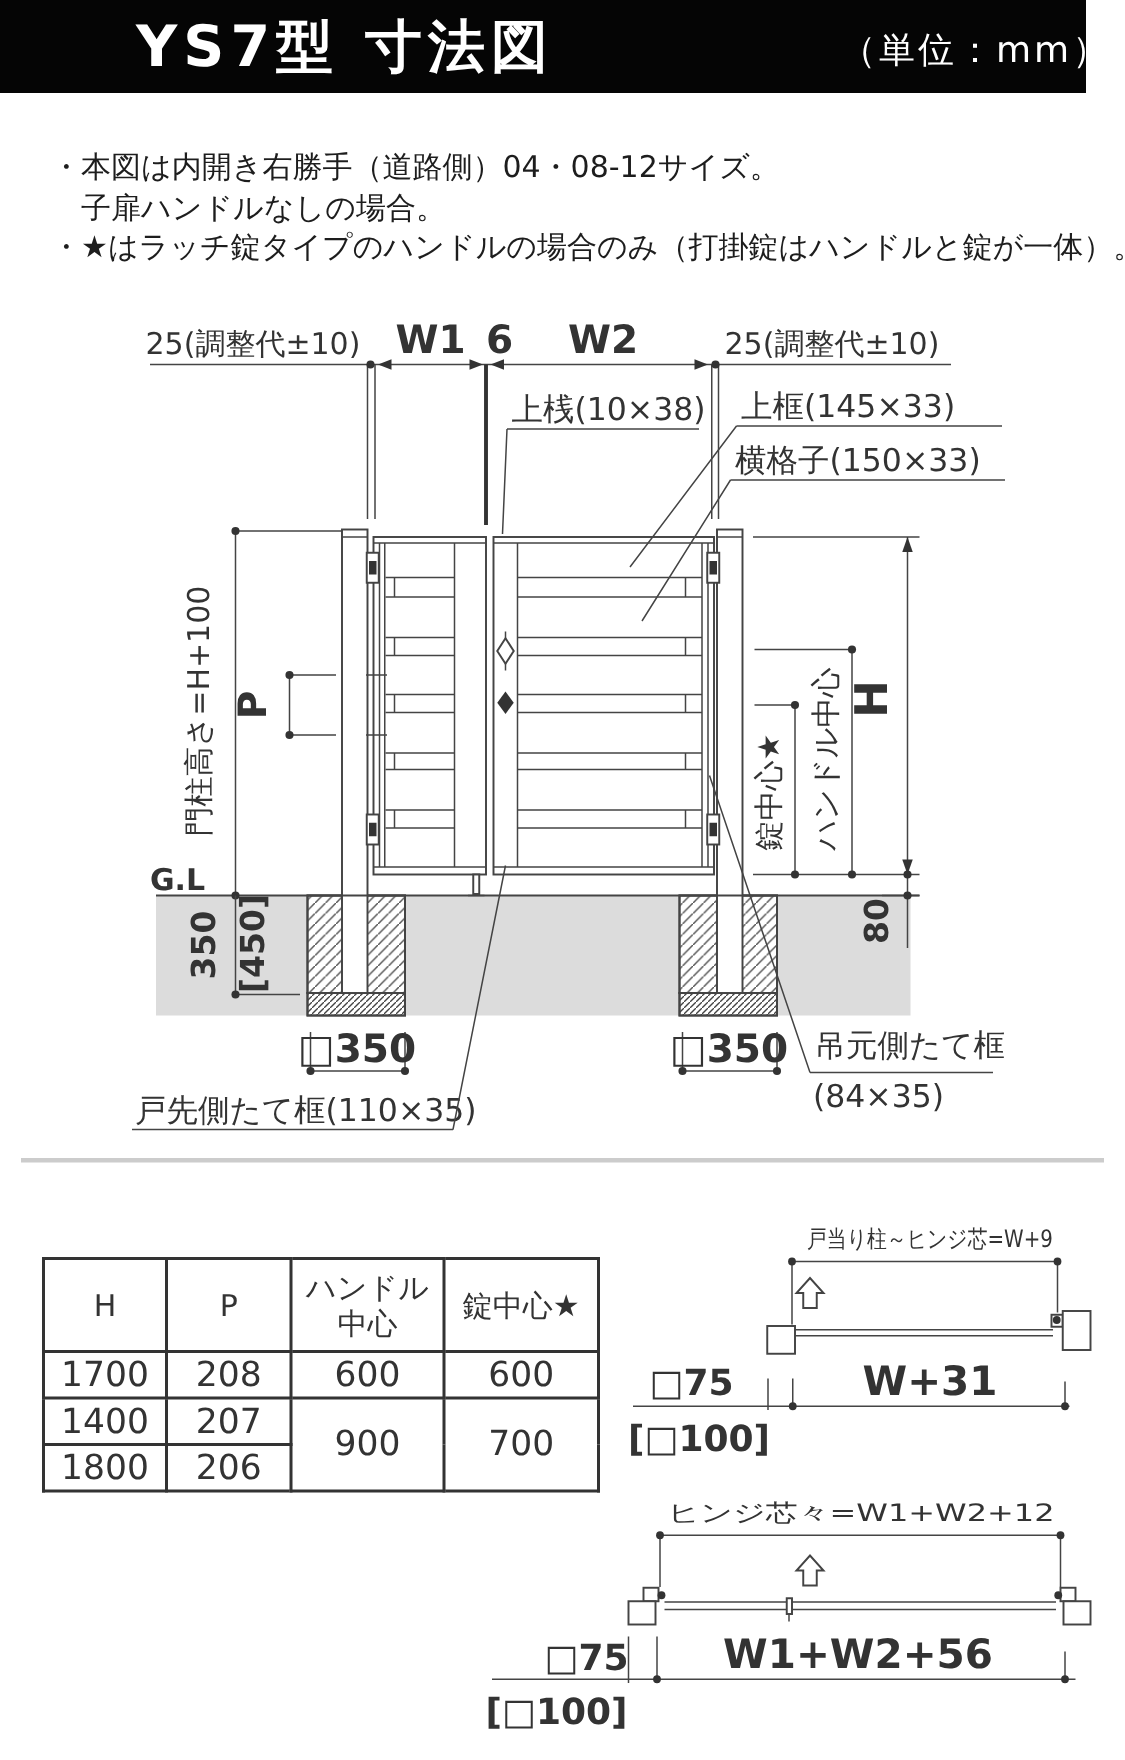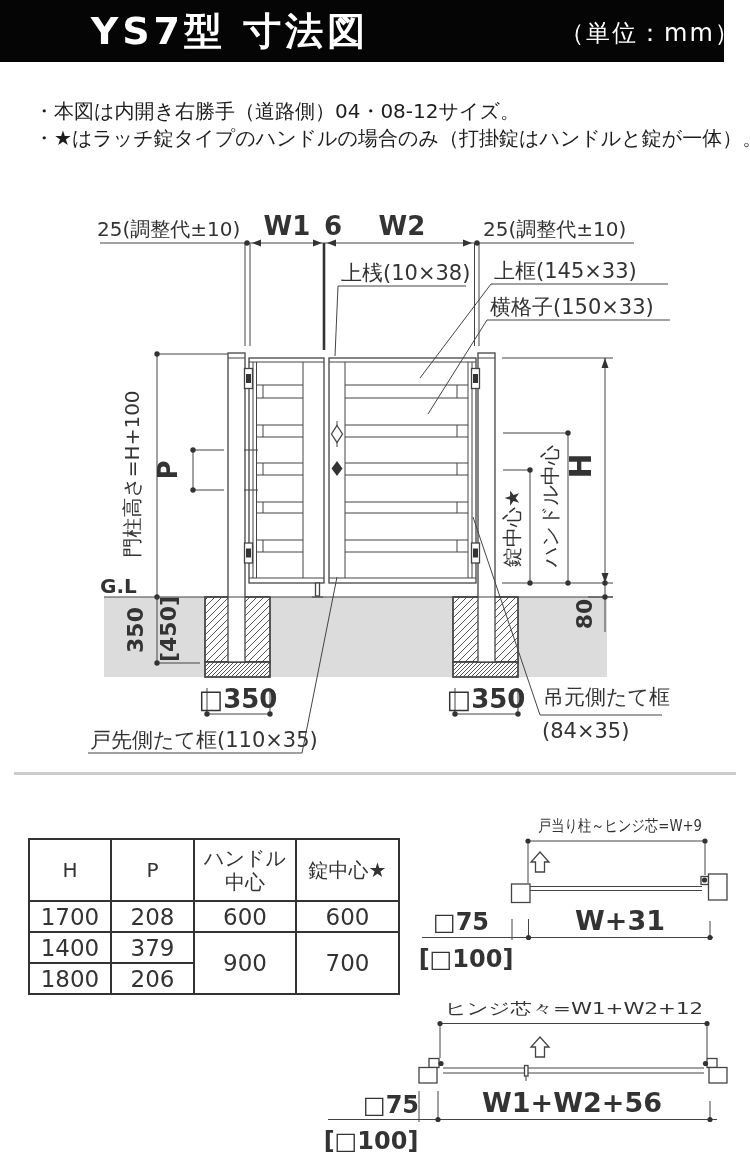--- a/index.html
+++ b/index.html
@@ -40,20 +40,21 @@
 </head>
 <body>
 
 <div class="titlebar">
   <div class="title">YS7型 寸法図</div>
   <div class="unit">（単位：mm）</div>
 </div>
 
 <div class="notes">
   <div>・本図は内開き右勝手（道路側）04・08-12サイズ。</div>
+  <div>　子扉ハンドルなしの場合。</div>
   <div>・★はラッチ錠タイプのハンドルの場合のみ（打掛錠はハンドルと錠が一体）。</div>
 </div>
 
 <svg style="left:0;top:200px" width="750" height="575" viewBox="0 200 750 575">
   <defs>
     <pattern id="hatchA" width="7" height="7" patternUnits="userSpaceOnUse">
       <path d="M-1,8 L8,-1" stroke="#555" stroke-width="1"></path>
     </pattern>
     <pattern id="hatchB" width="4" height="4" patternUnits="userSpaceOnUse">
       <path d="M-1,5 L5,-1" stroke="#444" stroke-width="0.9"></path>
@@ -239,21 +240,21 @@
     <td class="hd">錠中心★</td>
   </tr>
   <tr>
     <td class="dt">1700</td>
     <td class="dt">208</td>
     <td class="dt">600</td>
     <td class="dt">600</td>
   </tr>
   <tr>
     <td class="dt">1400</td>
-    <td class="dt">379</td>
+    <td class="dt">207</td>
     <td class="dt" rowspan="2">900</td>
     <td class="dt" rowspan="2">700</td>
   </tr>
   <tr>
     <td class="dt">1800</td>
     <td class="dt">206</td>
   </tr>
 </tbody>
   </table>
 

